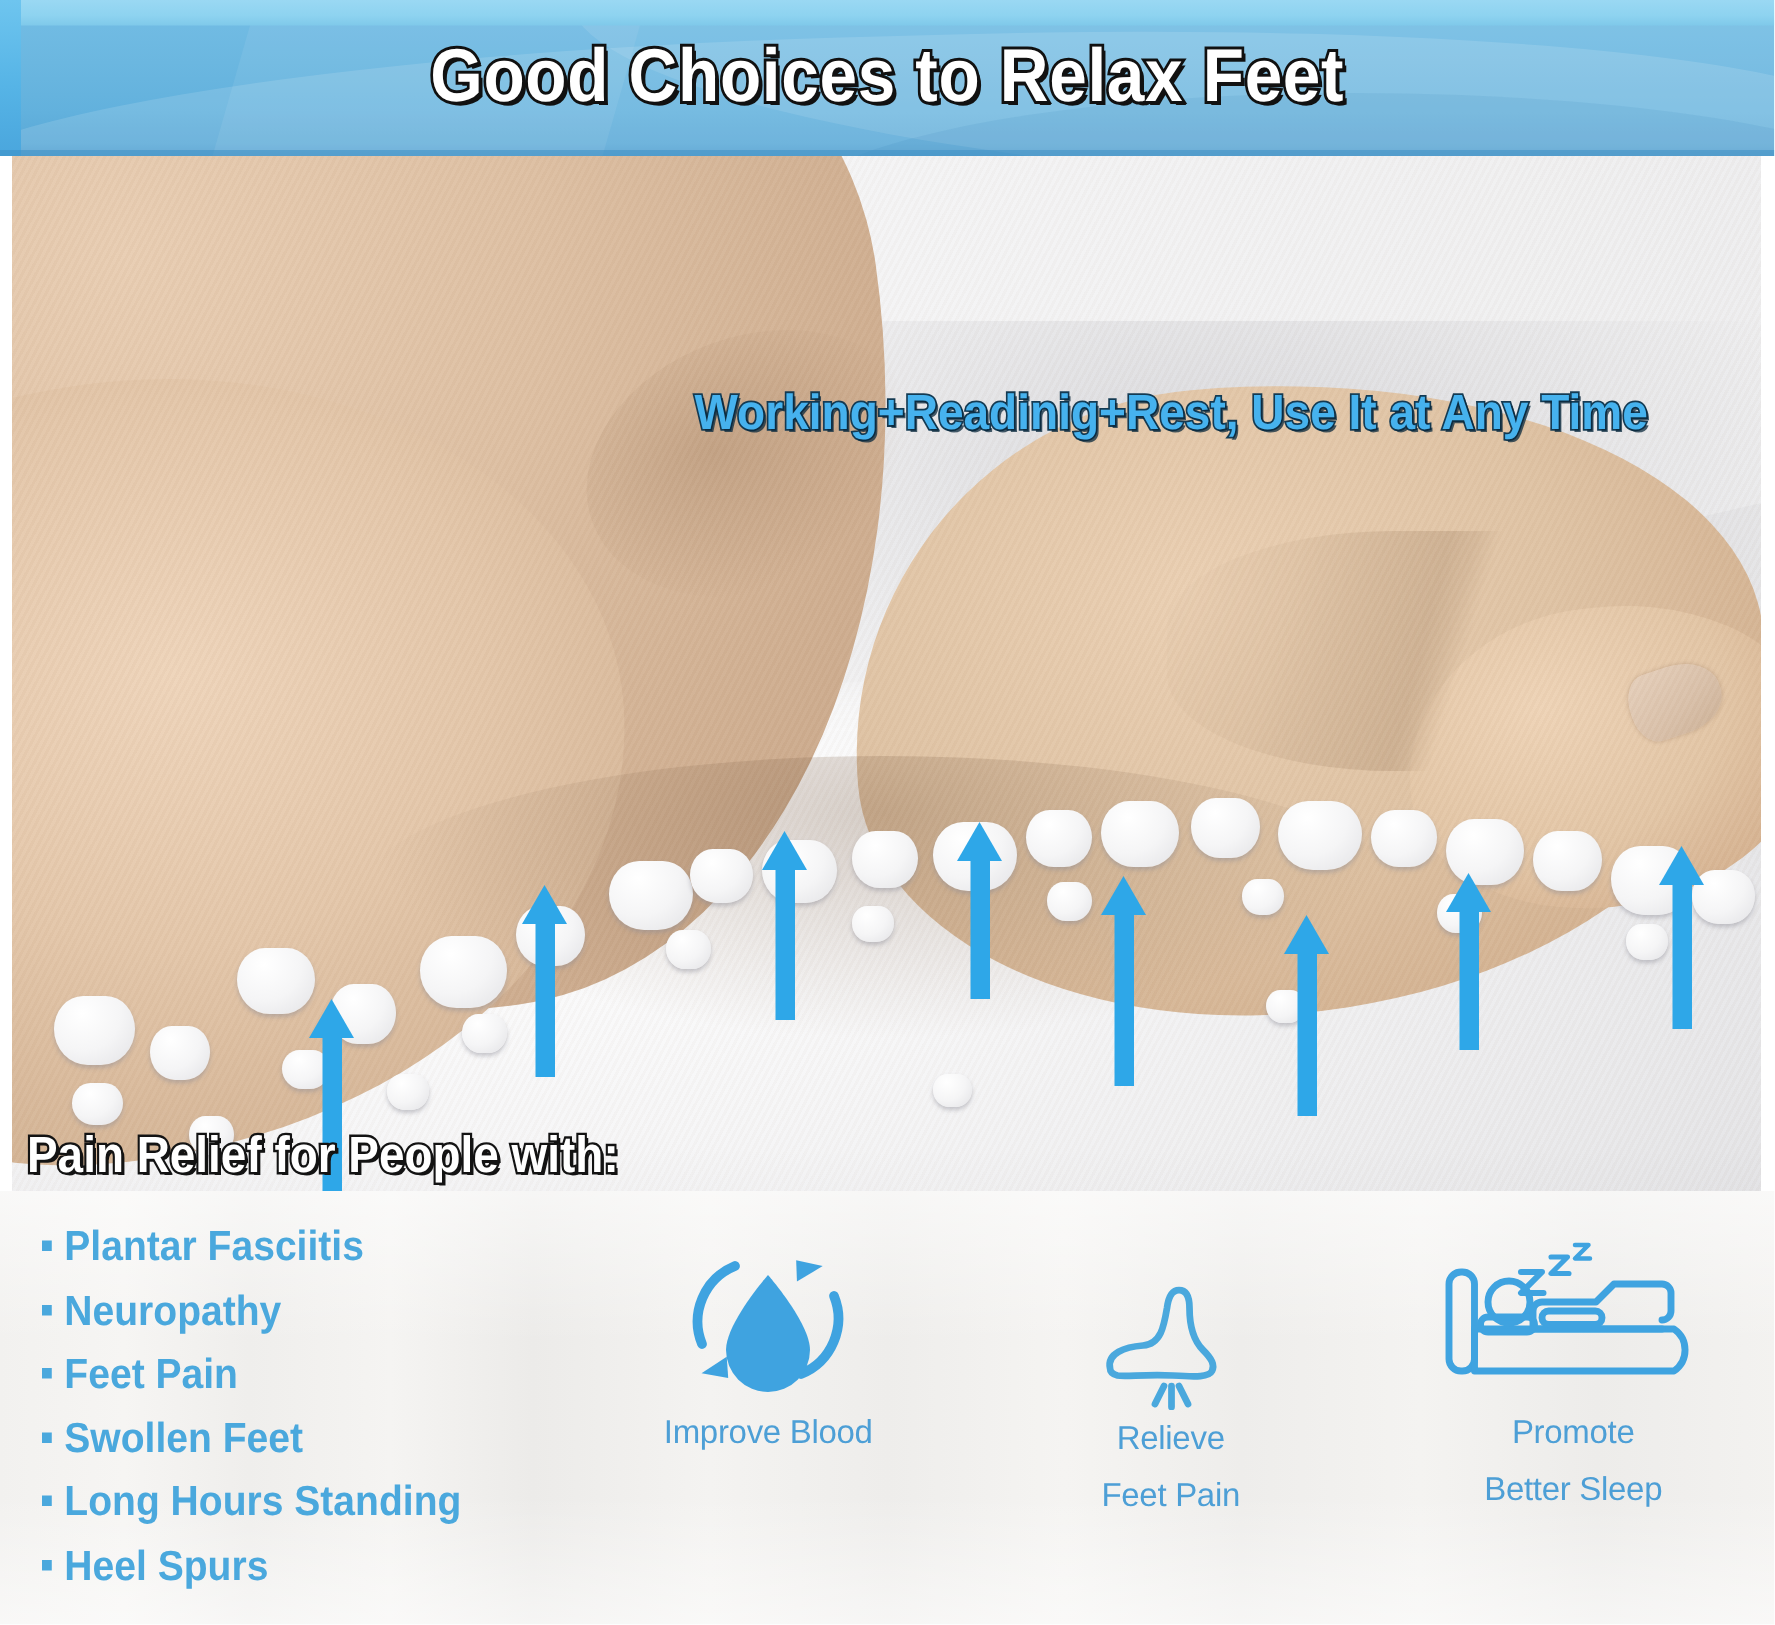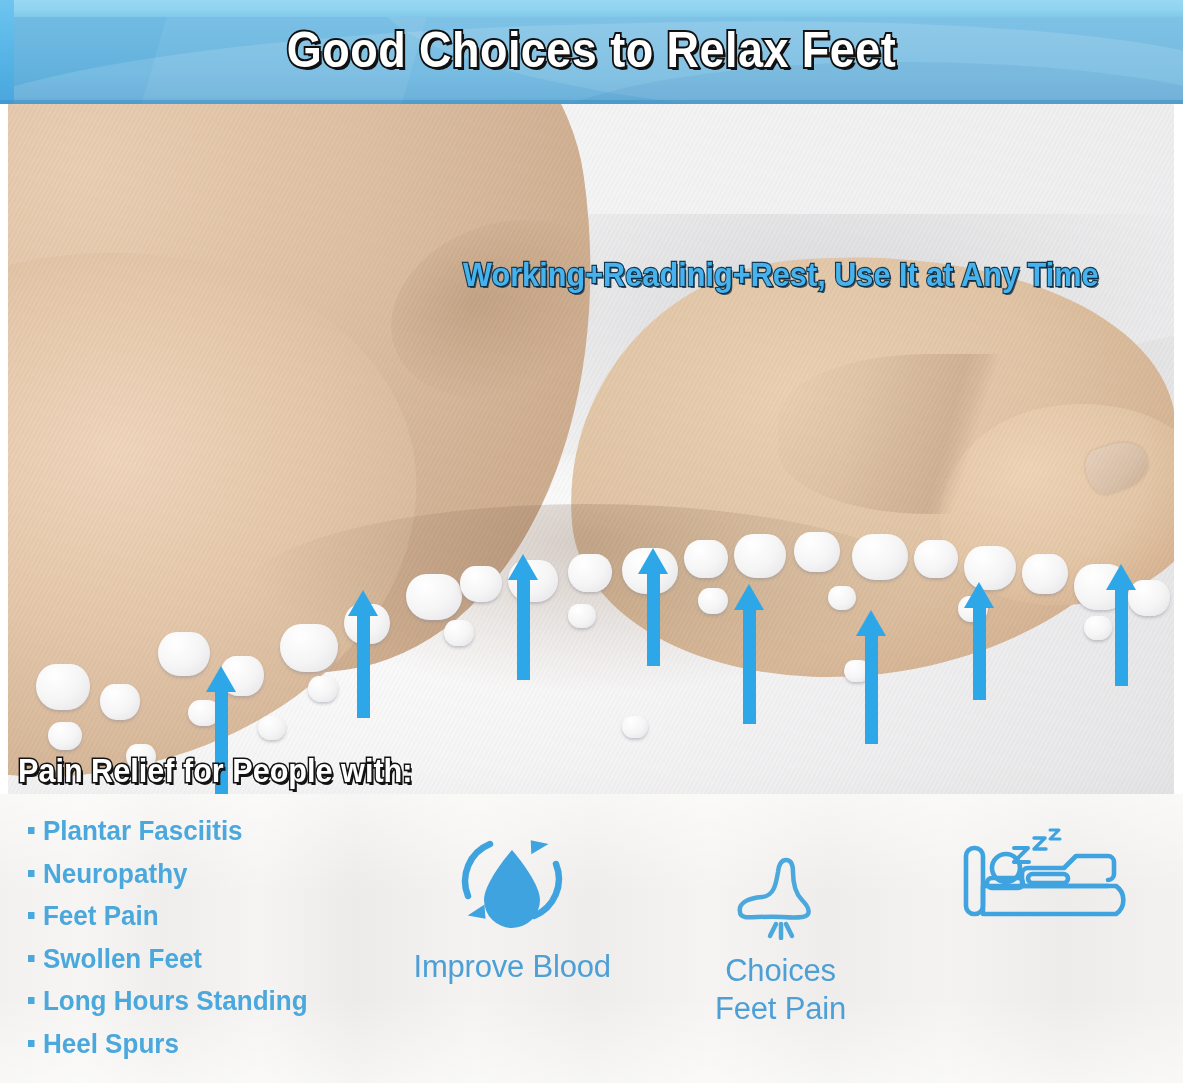--- a/index.html
+++ b/index.html
@@ -366,26 +366,25 @@
     align-items:center;
     padding-top:22px;
   }
   .benefit .bicon{
     height:116px;
     display:flex;
     align-items:center;
     justify-content:center;
   }
   .benefit .blabel{
-    margin-top:12px;
     text-align:center;
     color:#4d9fd6;
     font-family:"Liberation Sans", sans-serif;
     font-weight:400;
-    font-size:31px;
+    font-size:22px;
     line-height:38px;
     letter-spacing:-.2px;
   }
   .benefit.b1 .bicon{ height:112px; }
   .benefit.b2 { padding-top:52px; }
   .benefit.b2 .bicon{ height:86px; }
   .benefit.b3 .bicon{ height:112px; }
 </style>
 </head>
 <body>
@@ -555,21 +554,21 @@
           <svg width="120" height="86" viewBox="0 0 120 86" aria-hidden="true">
             <g fill="none" stroke="#4aa8dd" stroke-width="4.5" stroke-linecap="round" stroke-linejoin="round">
               <path d="M20 58 C18 48 30 44 42 43 C54 42 56 30 58 18 C59 10 62 6 66 6 C71 6 73 11 73 18 C73 30 76 40 82 46 C88 52 90 56 88 60 C86 64 78 64 62 63 C44 62 30 64 25 63 C21 62 20 60 20 58 Z"></path>
               <path d="M56 70 L50 82"></path>
               <path d="M61 70 L61 84"></path>
               <path d="M66 70 L72 82"></path>
             </g>
           </svg>
         </div>
         <div class="blabel">
-          <div>Choices</div>
+          <div>Relieve</div>
           <div>Feet Pain</div>
         </div>
       </div>
 
       <div class="benefit b3">
         <div class="bicon">
           <svg width="186" height="112" viewBox="0 0 186 112" aria-hidden="true">
             <g fill="none" stroke="#3fa3e0" stroke-width="4.6" stroke-linecap="round" stroke-linejoin="round">
 
               <rect x="10" y="24" width="17" height="66" rx="8"></rect>
@@ -584,19 +583,21 @@
               <path d="M66 62 L152 62"></path>
               <rect x="72" y="50" width="40" height="9" rx="4.5"></rect>
 
               <path d="M58 24 L72 24 L58 38 L73 38" stroke-width="4"></path>
               <path d="M78 14 L89 14 L78 25 L90 25" stroke-width="3.4"></path>
               <path d="M94 6 L103 6 L94 15 L104 15" stroke-width="3"></path>
             </g>
           </svg>
         </div>
         <div class="blabel">
+          <div>Promote</div>
+          <div>Better Sleep</div>
         </div>
       </div>
 
     </div>
   </div>
 
 </div>
 
 </body></html>

